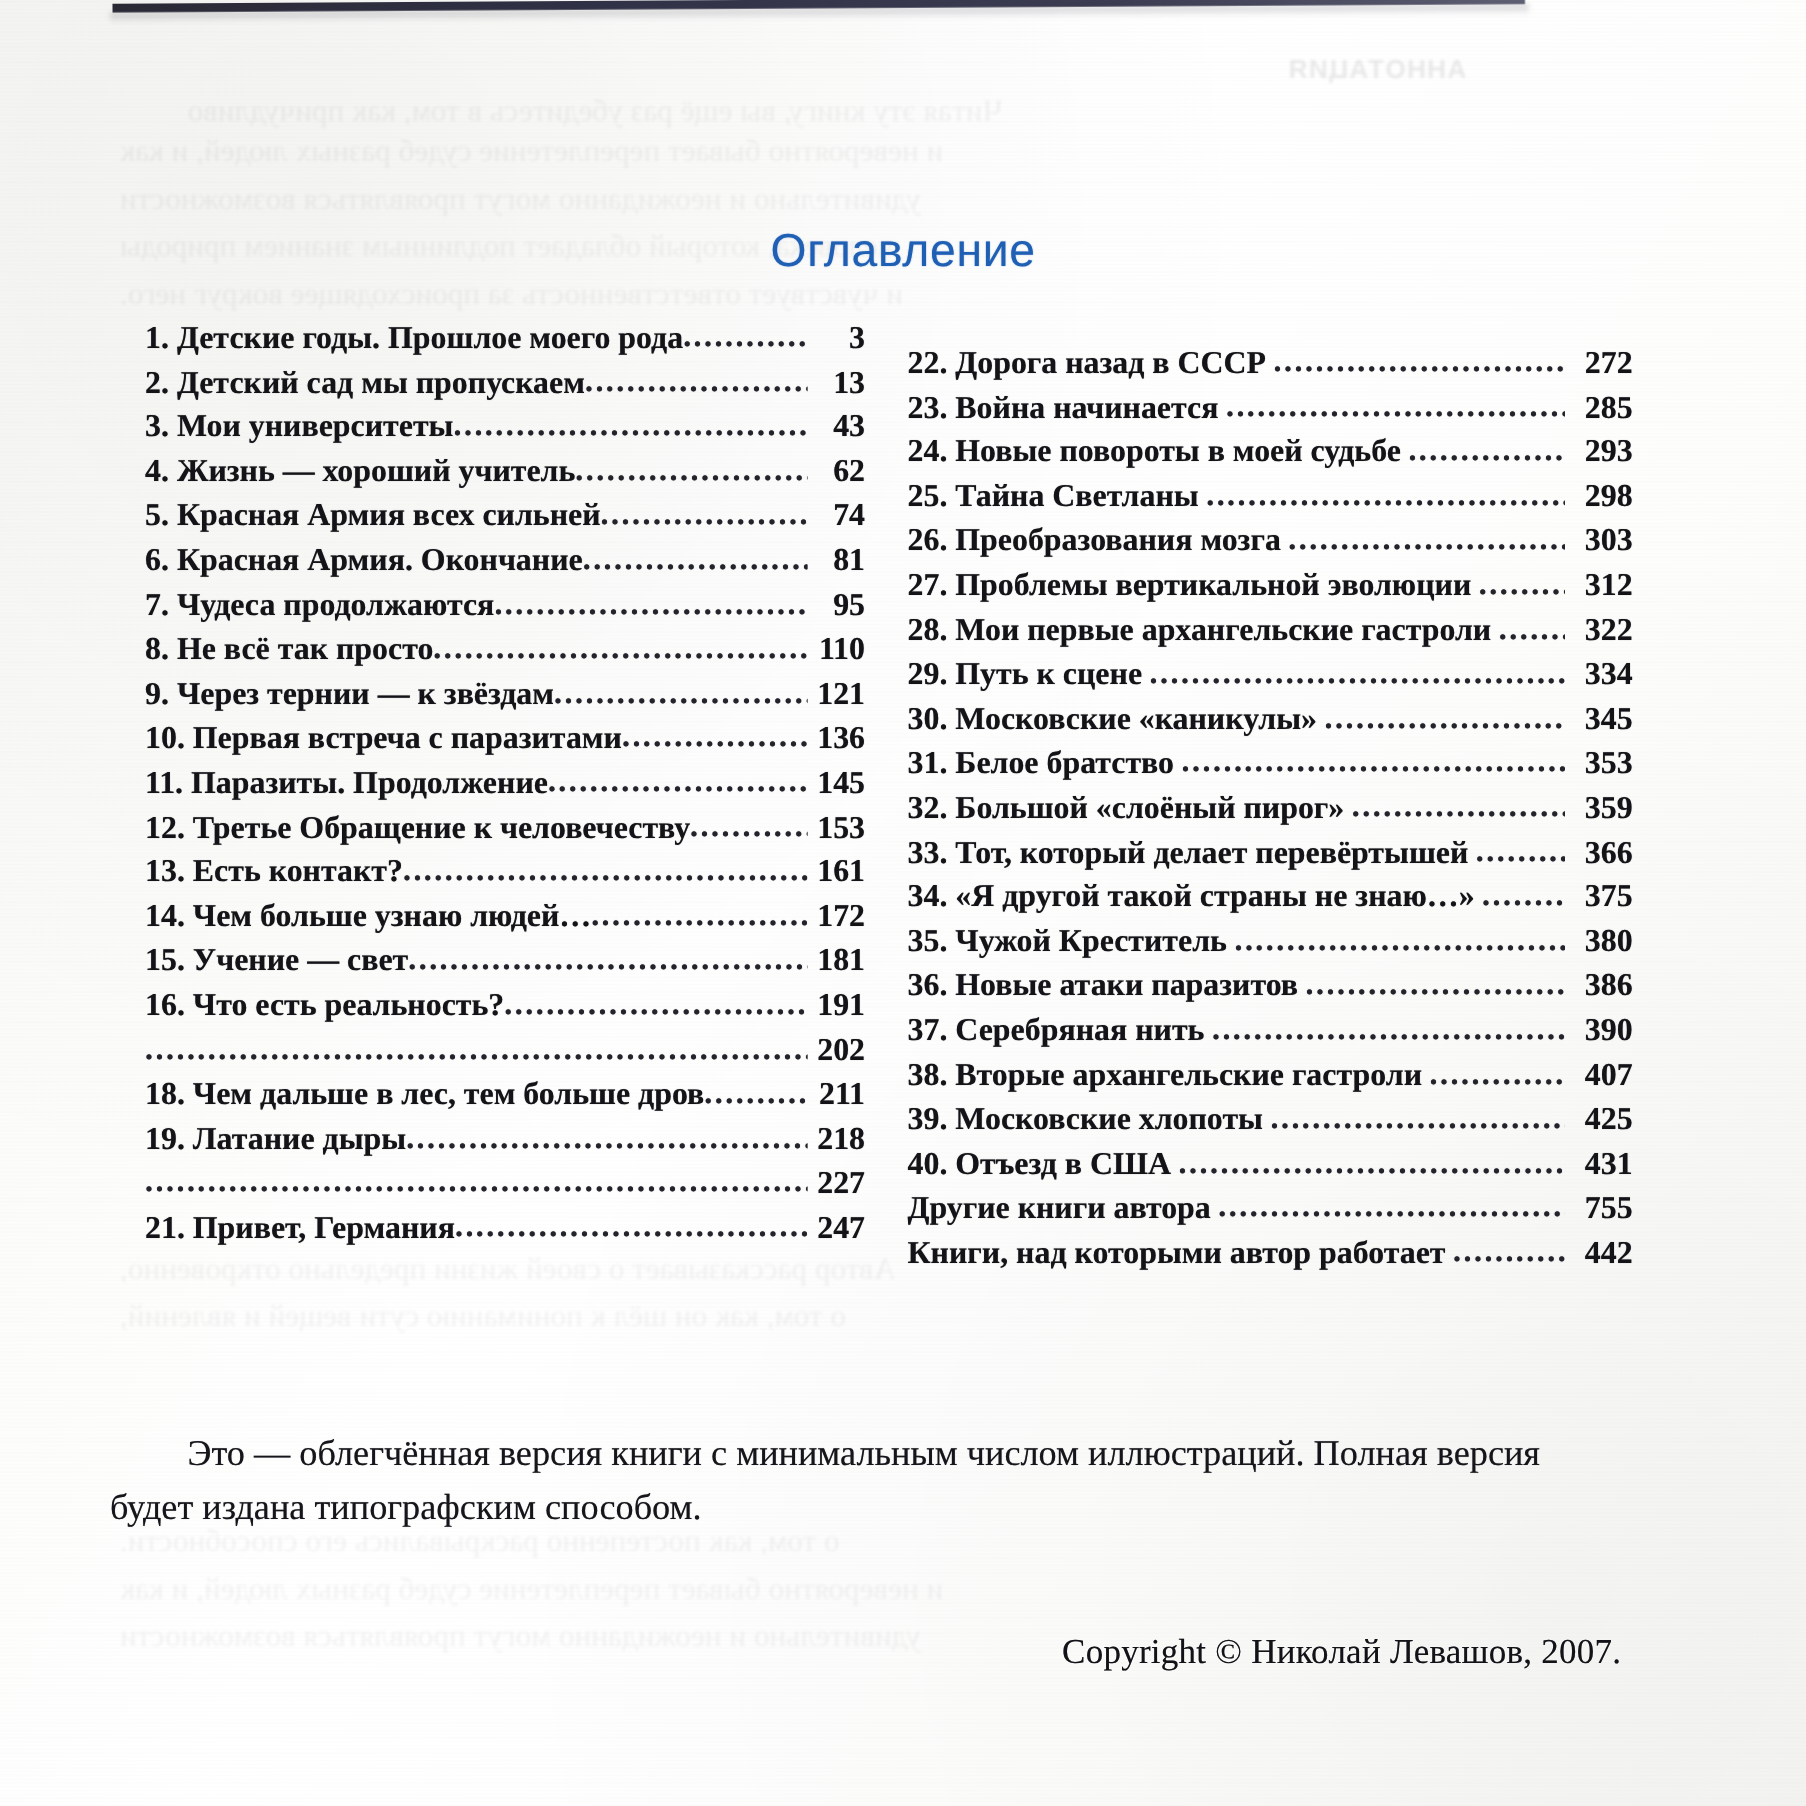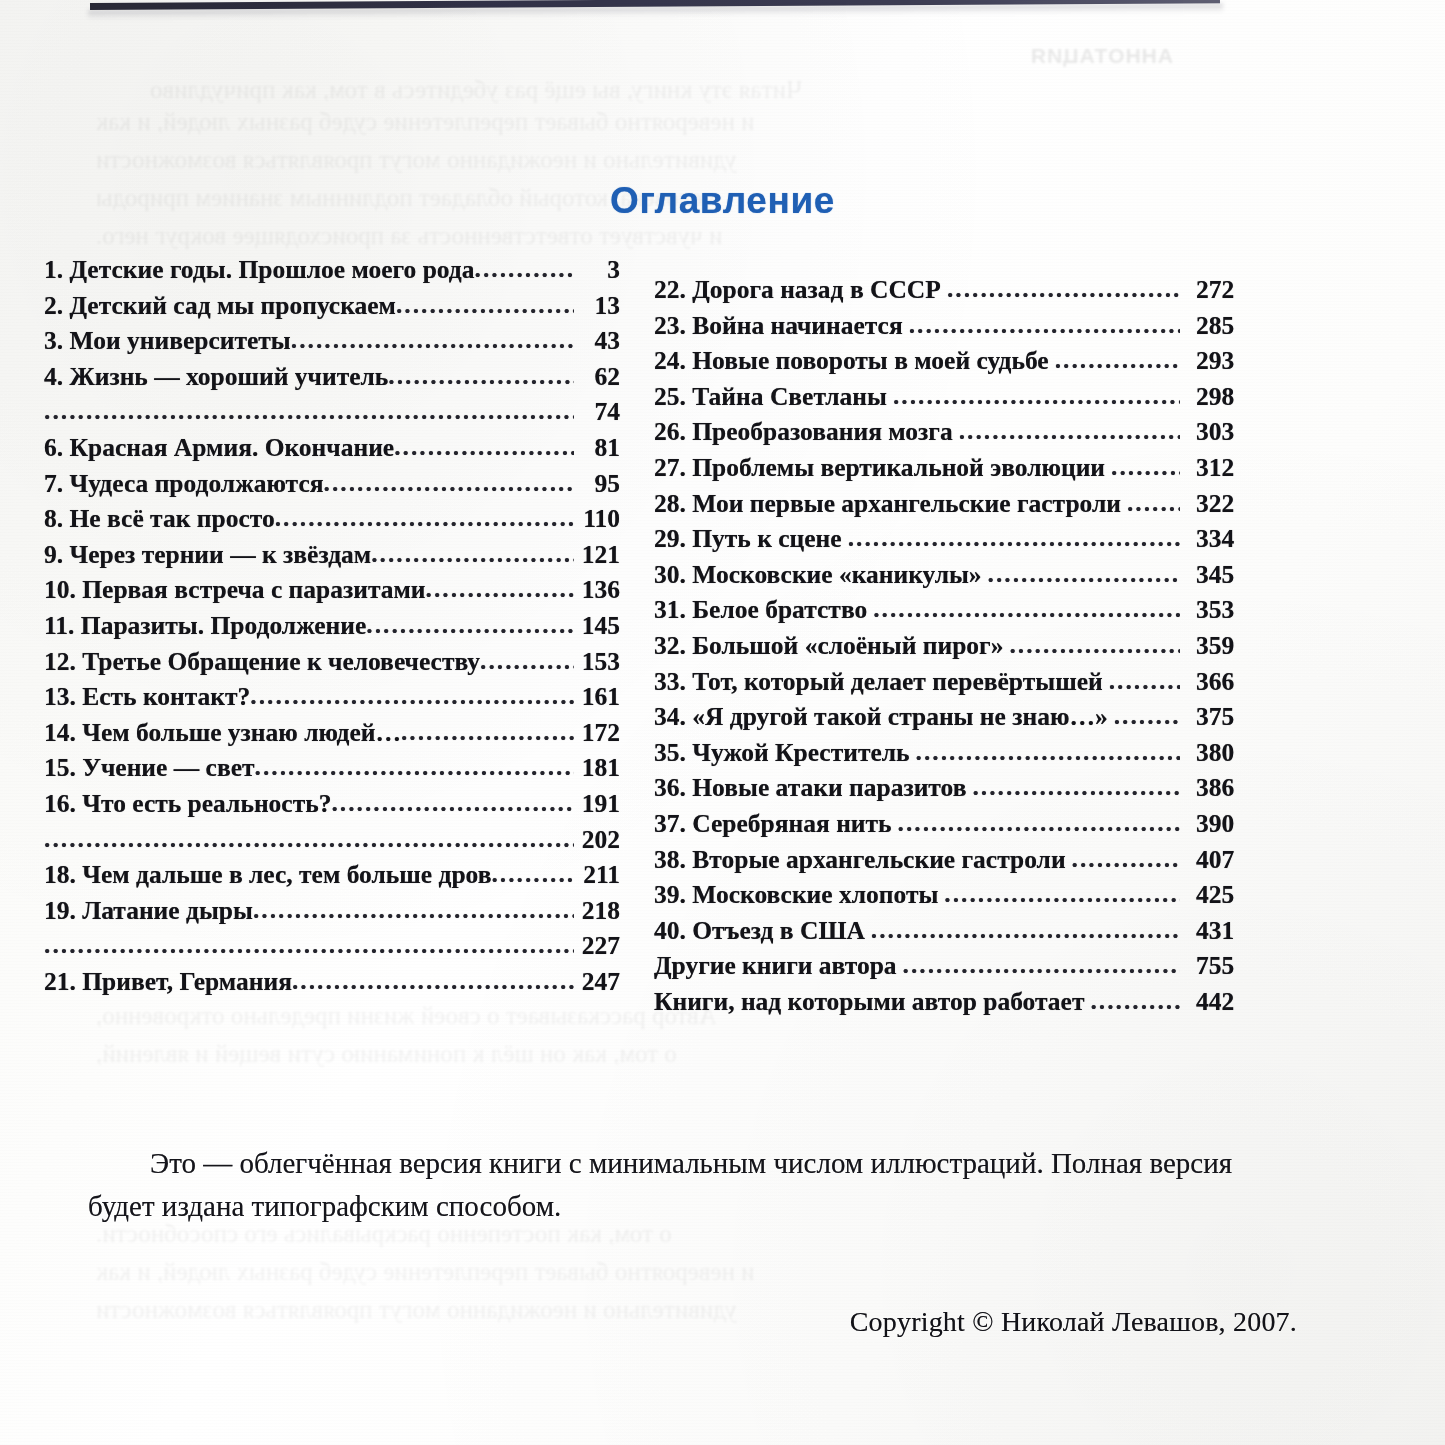--- a/index.html
+++ b/index.html
@@ -79,40 +79,40 @@
   }
 
   
   .toc-title {
     position: absolute;
     left: 0;
     right: 0;
     top: 155px;
     text-align: center;
     font-family: "Liberation Sans", "DejaVu Sans", sans-serif;
-    font-weight: bold;
+    font-weight: normal;
     font-size: 37px;
     letter-spacing: 0.6px;
     color: #1f5fb4;
     text-shadow: 0 0 1.1px rgba(31,95,180,0.55);
   }
 
   
   .toc-columns {
     position: absolute;
     top: 252px;
     left: 0;
     width: 1445px;
     display: flex;
     align-items: flex-start;
   }
   .col {
     position: relative;
   }
-  .col-left  { margin-left: 44px;  width: 576px; }
+  .col-left  { margin-left: 116px;  width: 576px; }
   .col-right { margin-left: 34px;  width: 590px; margin-top: 20px; }
 
   .toc-entry {
     display: flex;
     align-items: baseline;
     font-size: 25.5px;
     line-height: 35.6px;
     color: #131318;
     white-space: nowrap;
     font-weight: 600;
@@ -216,20 +216,21 @@
           <span class="leader">....................................................................................</span>
           <span class="entry-page">43</span>
         </div>
         <div class="toc-entry">
           <span class="entry-label">4. Жизнь — хороший учитель</span>
           <span class="entry-gap"></span>
           <span class="leader">....................................................................................</span>
           <span class="entry-page">62</span>
         </div>
         <div class="toc-entry">
+          <span class="entry-label">5. Красная Армия всех сильней</span>
           <span class="entry-gap"></span>
           <span class="leader">....................................................................................</span>
           <span class="entry-page">74</span>
         </div>
         <div class="toc-entry">
           <span class="entry-label">6. Красная Армия. Окончание</span>
           <span class="entry-gap"></span>
           <span class="leader">....................................................................................</span>
           <span class="entry-page">81</span>
         </div>

